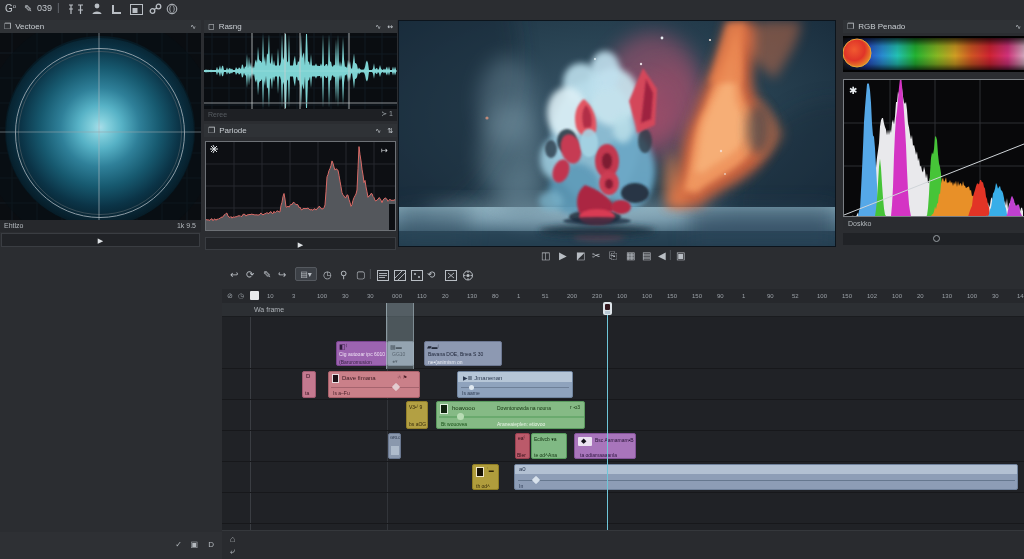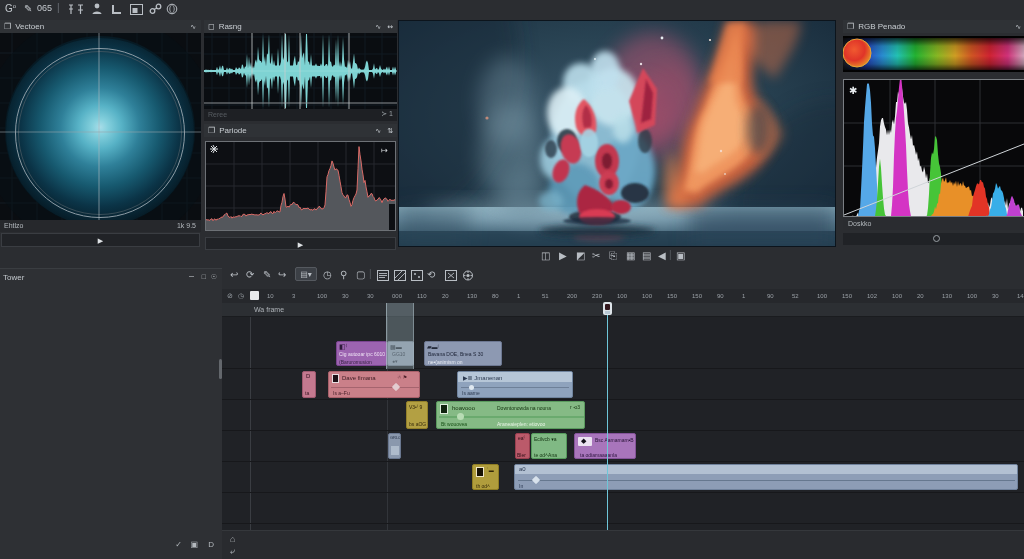--- a/index.html
+++ b/index.html
@@ -7,21 +7,21 @@
 .hdr{position:absolute;background:#2f3236;color:#c9ced3;font-size:8px;display:flex;align-items:center;padding-left:4px;}
 .blk{background:#0a0d11;}
 .playbar{position:absolute;background:#212327;border:1px solid #3a3d42;color:#dfe3e6;text-align:center;font-size:7px;line-height:13px;}
 .ic{color:#b9bec4;}
 </style></head><body>
 <div id="app">
 
 <div class="abs" style="left:0;top:0;width:1024px;height:19px;background:#2b2d31;color:#c4c9ce;font-size:10px;">
  <span style="position:absolute;left:5px;top:3px;">G<span style="font-size:6px;vertical-align:top;">o</span></span>
  <span style="position:absolute;left:24px;top:3px;">✎</span>
- <span style="position:absolute;left:37px;top:3px;font-size:9px;">065</span>
+ <span style="position:absolute;left:37px;top:3px;font-size:9px;">039</span>
  <span style="position:absolute;left:57px;top:2px;color:#6a6f75;">|</span>
  <svg style="position:absolute;left:67px;top:4px;" width="18" height="11" viewBox="0 0 18 11">
    <g stroke="#b9bec4" stroke-width="1.2" fill="none">
           <path d="M2,1 L6,1 M4,1 L4,10 M2,5 L6,5"></path>
           <path d="M11,1 L16,1 M13.5,1 L13.5,10 M11,6 L16,6"></path>
         </g>
       </svg>
  <svg style="position:absolute;left:91px;top:3px;" width="12" height="12" viewBox="0 0 12 12">
    <circle cx="6" cy="3" r="2.4" fill="#b9bec4"></circle>
         <path d="M1.5,11 C1.5,7.5 10.5,7.5 10.5,11 Z" fill="#b9bec4"></path>
@@ -332,27 +332,20 @@
   <text x="5" y="14" fill="#e8ecef" font-size="10">✱</text>
  </svg>
 </div>
 <div class="abs" style="left:843px;top:217px;width:181px;height:13px;background:#2a2c30;color:#b3b8bd;font-size:7px;">
  <span style="position:absolute;left:5px;top:3px;">Doskko</span>
 </div>
 <div class="abs" style="left:843px;top:233px;width:181px;height:12px;background:#202226;">
  <span style="position:absolute;left:90px;top:2px;width:7px;height:7px;border:1px solid #9aa0a5;border-radius:50%;"></span>
 </div>
 
-<div class="abs" style="left:0;top:268px;width:222px;height:264px;background:#2e3034;border-top:1px solid #3a3d41;">
- <span style="position:absolute;left:3px;top:4px;color:#c4c9ce;font-size:8px;">Tower</span>
- <span style="position:absolute;right:28px;top:2px;color:#b4b9be;font-size:9px;">–</span>
- <span style="position:absolute;right:16px;top:4px;color:#b4b9be;font-size:7px;">□</span>
- <span style="position:absolute;right:5px;top:4px;color:#b4b9be;font-size:7px;">☉</span>
- <span style="position:absolute;right:0px;top:90px;width:3px;height:20px;background:#63676c;border-radius:2px;"></span>
-</div>
 <div class="abs" style="left:0;top:532px;width:222px;height:27px;background:#2e3034;color:#b4b9be;font-size:8px;">
  <span style="position:absolute;right:40px;top:8px;">✓</span>
  <span style="position:absolute;right:24px;top:8px;">▣</span>
  <span style="position:absolute;right:8px;top:8px;">D</span>
 </div>
 
 <div class="abs ic" style="left:222px;top:262px;width:802px;height:27px;background:#2b2d31;font-size:10px;">
  <span style="position:absolute;left:8px;top:7px;">↩</span>
  <span style="position:absolute;left:24px;top:7px;">⟳</span>
  <span style="position:absolute;left:41px;top:7px;">✎</span>

